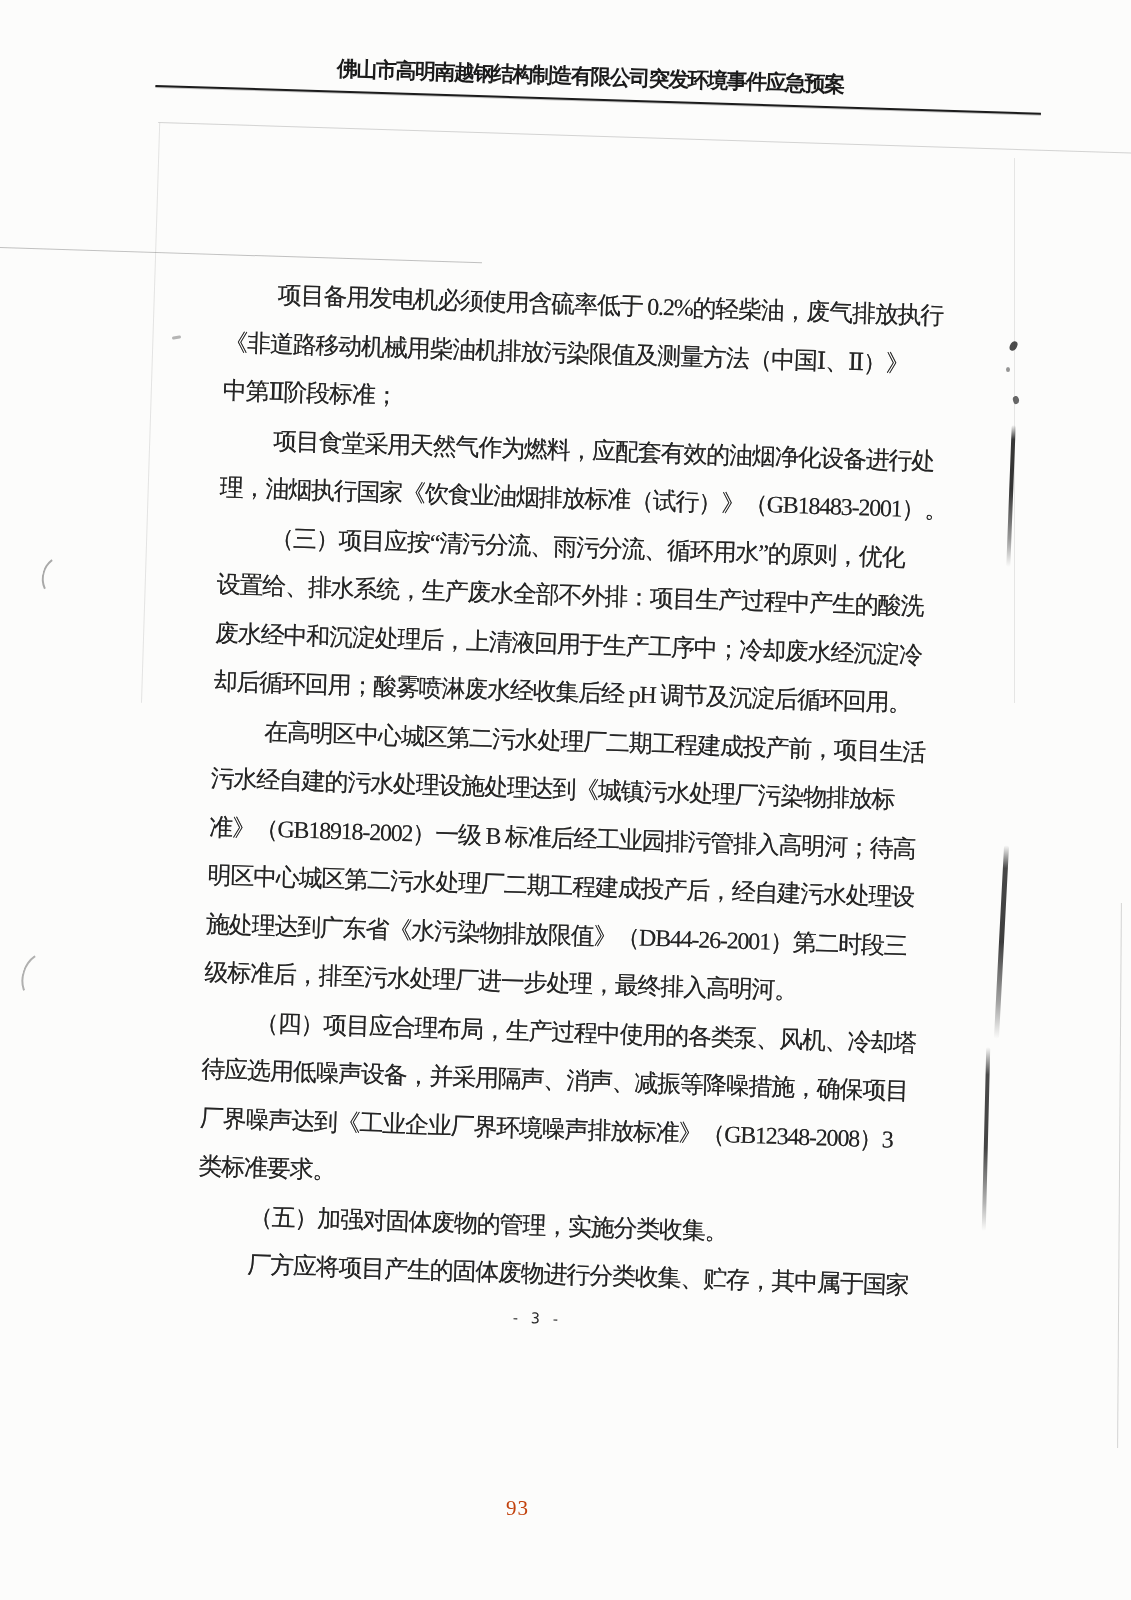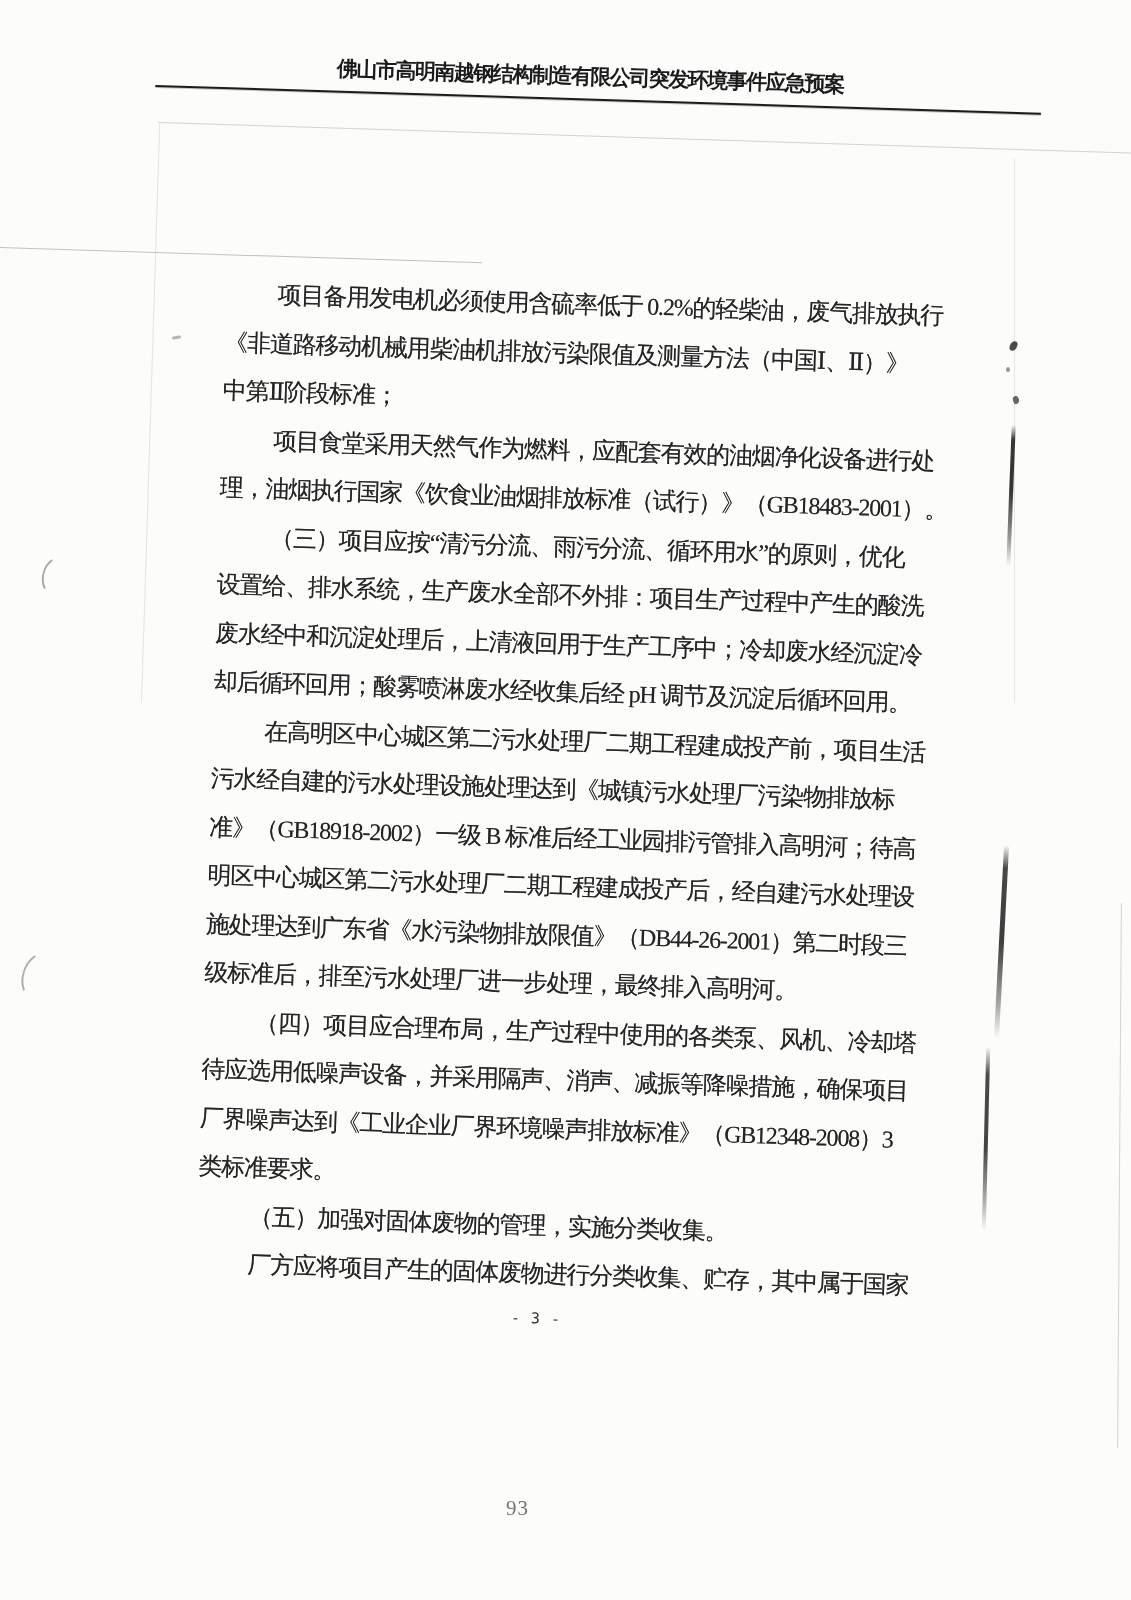--- a/index.html
+++ b/index.html
@@ -33,21 +33,21 @@
   .line { height:48.5px; line-height:48.5px; white-space:nowrap;
           text-shadow:0 0 0.5px rgba(20,20,20,0.55); }
   .line.indent { padding-left:52px; }
 
   .inner-pageno {
     position:absolute; left:552px; top:1292px;
     font-size:15px; letter-spacing:1px; color:#2a2a2a; font-family:"DejaVu Sans Mono","Liberation Mono",monospace;
   }
   .outer-pageno {
     position:absolute; left:506px; top:1496px;
-    font-size:21px; letter-spacing:1px; color:#737373;
+    font-size:21px; letter-spacing:1px; color:#c2410c;
   }
 
   
   .artifact { position:absolute; }
   .crease-line { left:1014px; top:158px; width:1px; height:545px; background:rgba(110,110,110,0.16); }
   .right-line  { left:1119px; top:903px; width:1px; height:545px; background:rgba(120,120,120,0.3); transform:rotate(0.4deg); }
   .streak { border-radius:3px; }
   .streak-1 { left:1009px; top:425px; width:4px; height:142px; transform:rotate(2.2deg);
     background:linear-gradient(to bottom, rgba(30,30,30,0) 0%, rgba(35,35,35,0.9) 10%, rgba(40,40,40,0.95) 45%, rgba(70,70,70,0.55) 80%, rgba(120,120,120,0) 100%); }
   .streak-2 { left:999px; top:845px; width:5px; height:194px; transform:rotate(3deg);

